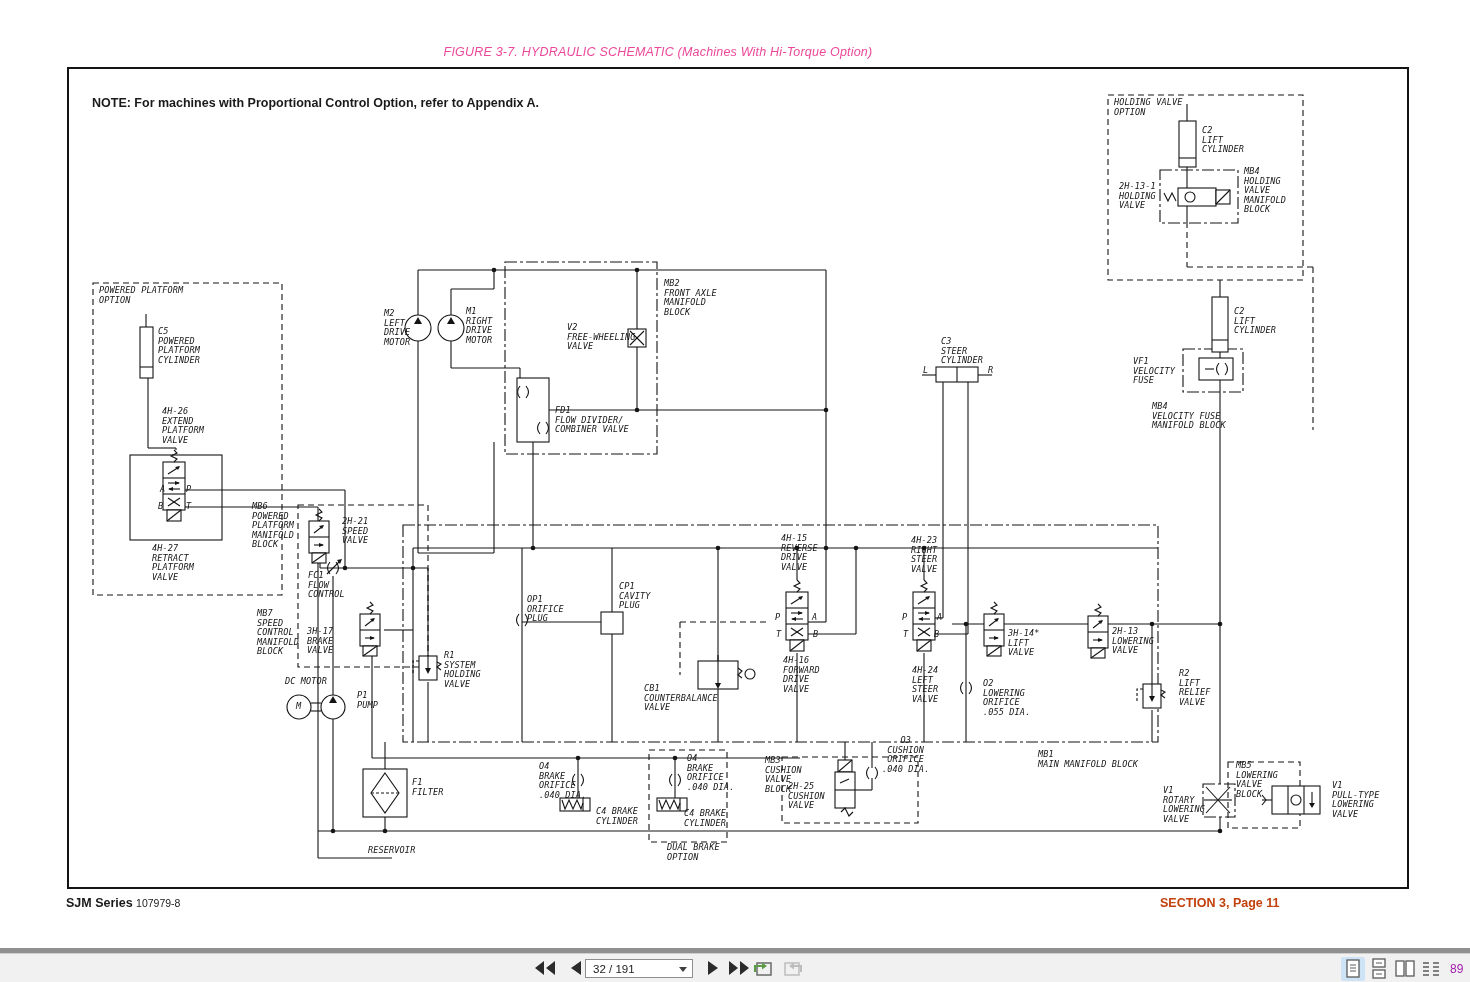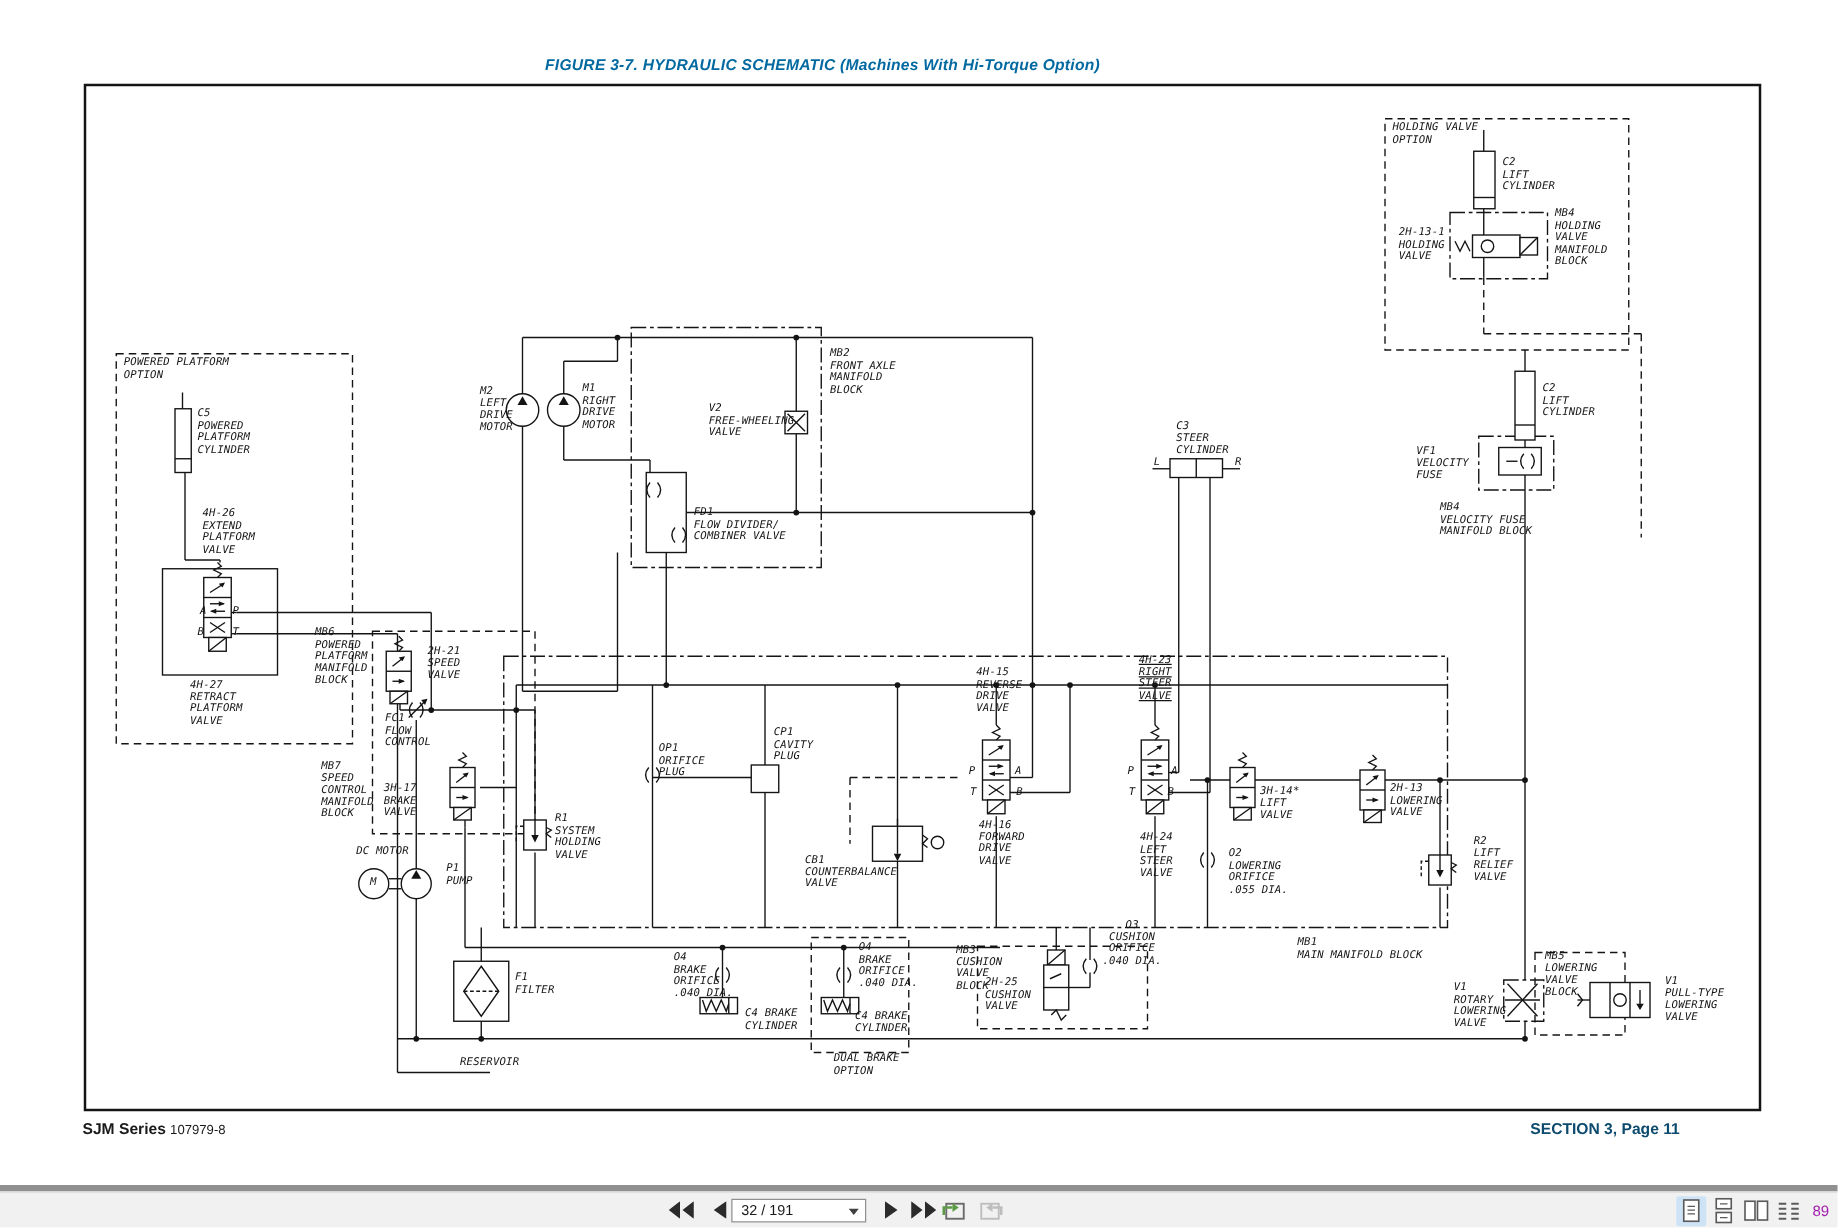--- a/index.html
+++ b/index.html
@@ -4,30 +4,30 @@
 <style>
   html,body{margin:0;padding:0;}
   body{
     width:1470px;height:982px;overflow:hidden;background:#ffffff;
     font-family:"Liberation Sans",sans-serif;position:relative;
   }
   
   #page-area{position:absolute;left:0;top:0;width:1470px;height:948px;background:#ffffff;}
   #doc-title{
     position:absolute;left:0;top:45px;width:1316px;text-align:center;
-    font-size:12.5px;font-weight:bold;font-style:italic;color:#0369a1;letter-spacing:.2px;
+    font-size:12.5px;font-weight:normal;font-style:italic;color:#ec4899;letter-spacing:.2px;
   }
   #doc-note{
     position:absolute;left:92px;top:96px;font-size:12.5px;font-weight:bold;color:#1a1a1a;
   }
   #footer-left{position:absolute;left:66px;top:896px;font-size:12px;color:#1a1a1a;}
   #footer-left b{font-size:12.5px;}
   #footer-left span{font-size:10.5px;font-weight:normal;}
-  #footer-right{position:absolute;left:1160px;top:896px;width:248px;text-align:center;
-    font-size:12.5px;font-weight:bold;color:#0c4a6e;}
+  #footer-right{position:absolute;left:1160px;top:896px;width:248px;text-align:left;
+    font-size:12.5px;font-weight:bold;color:#c2410c;}
   #schem-svg{position:absolute;left:0;top:0;}
   #schem-labels{position:absolute;left:0;top:0;width:1470px;height:948px;pointer-events:none;}
   .slabel{
     position:absolute;white-space:pre;
     font:italic 8.5px "DejaVu Sans Mono",monospace;
     line-height:9.6px;letter-spacing:.15px;color:#141414;
   }
   
   #page-edge-strip{position:absolute;left:0;top:948px;width:1470px;height:5px;background:#909090;}
   #bottom-toolbar{
@@ -46,20 +46,21 @@
   }
   .layout-btn{position:absolute;top:3px;width:24px;height:24px;display:flex;align-items:center;justify-content:center;cursor:pointer;border-radius:2px;}
   .layout-btn.selected{background:#cfe3f6;}
   #zoom-text{position:absolute;left:1450px;top:8px;font-size:12px;color:#a21caf;}
 </style>
 </head>
 <body>
 
 <div id="page-area">
   <div id="doc-title">FIGURE 3-7.  HYDRAULIC SCHEMATIC (Machines With Hi-Torque Option)</div>
+  <div id="doc-note">NOTE: For machines with Proportional Control Option, refer to Appendix A.</div>
 
   <svg id="schem-svg" width="1470" height="948" viewBox="0 0 1470 948">
     <defs>
       <g id="v4" stroke="#141414" stroke-width="1.1" fill="none">
         <rect x="0" y="0" width="22" height="48" fill="#fff"></rect>
         <line x1="0" y1="16" x2="22" y2="16"></line>
           <line x1="0" y1="32" x2="22" y2="32"></line>
         <line x1="5" y1="12" x2="16" y2="5"></line>
           <path d="M17,4 l-5,1 3,3 z" fill="#141414" stroke="none"></path>
         <line x1="5" y1="21" x2="16" y2="21"></line>
@@ -420,21 +421,21 @@
 COUNTERBALANCE
 VALVE</div>
       <div class="slabel" style="left: 781px; top: 534px;">4H-15
 REVERSE
 DRIVE
 VALVE</div>
       <div class="slabel" style="left: 783px; top: 656px;">4H-16
 FORWARD
 DRIVE
 VALVE</div>
-      <div class="slabel" style="left: 911px; top: 524px; text-decoration: underline;">4H-23
+      <div class="slabel" style="left: 911px; top: 536px;">4H-23
 RIGHT
 STEER
 VALVE</div>
       <div class="slabel" style="left: 912px; top: 666px;">4H-24
 LEFT
 STEER
 VALVE</div>
       <div class="slabel" style="left: 1008px; top: 629px;">3H-14*
 LIFT
 VALVE</div>

